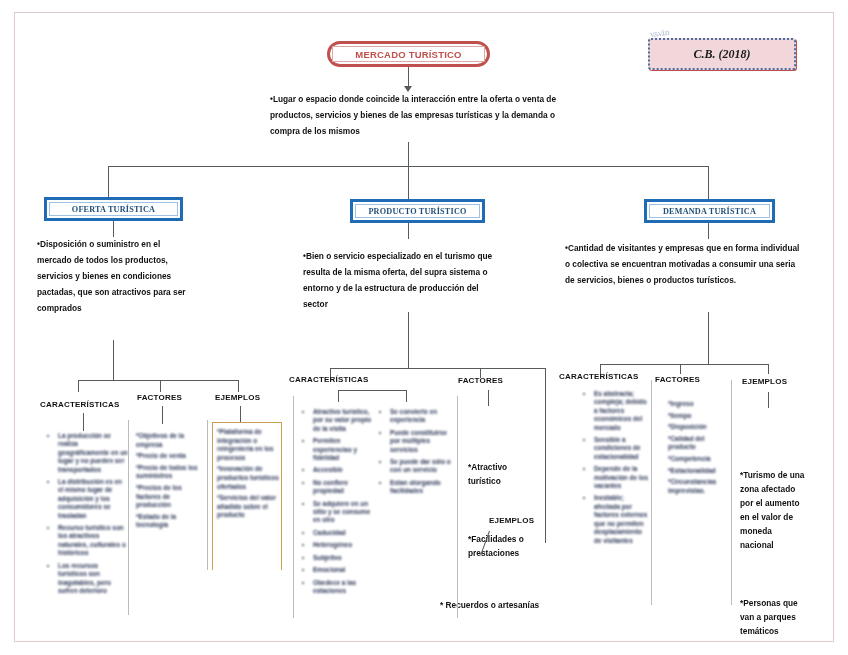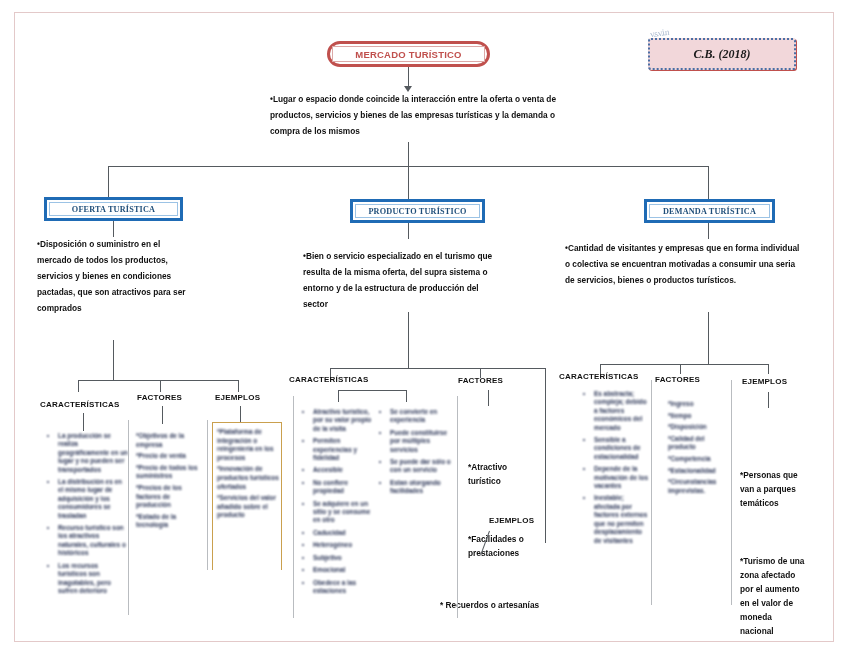--- a/index.html
+++ b/index.html
@@ -315,22 +315,22 @@
     <div>*Disposición</div>
     <div>*Calidad del producto</div>
     <div>*Competencia</div>
     <div>*Estacionalidad</div>
     <div>*Circunstancias imprevistas.</div>
   </div>
 
   <div class="head" style="left:742px; top:377px;">EJEMPLOS</div>
   <div class="ln v" style="left:768px; top:392px; height:16px;"></div>
   <div class="sharp-list" style="left:740px; top:424px; width:66px;">
+    <div>*Turismo de una zona afectado por el aumento en el valor de moneda nacional</div>
     <div>*Personas que van a parques temáticos</div>
-    <div>*Turismo de una zona afectado por el aumento en el valor de moneda nacional</div>
   </div>
 
   <div class="ln v" style="left:293px; top:396px; height:222px; background:#b9bcc0;"></div>
   <div class="ln v" style="left:457px; top:396px; height:222px; background:#b9bcc0;"></div>
   <div class="ln v" style="left:651px; top:380px; height:225px; background:#b9bcc0;"></div>
   <div class="ln v" style="left:731px; top:380px; height:225px; background:#b9bcc0;"></div>
   <div class="ln v" style="left:128px; top:420px; height:195px; background:#b9bcc0;"></div>
   <div class="ln v" style="left:207px; top:420px; height:150px; background:#b9bcc0;"></div>
 </div>
 

